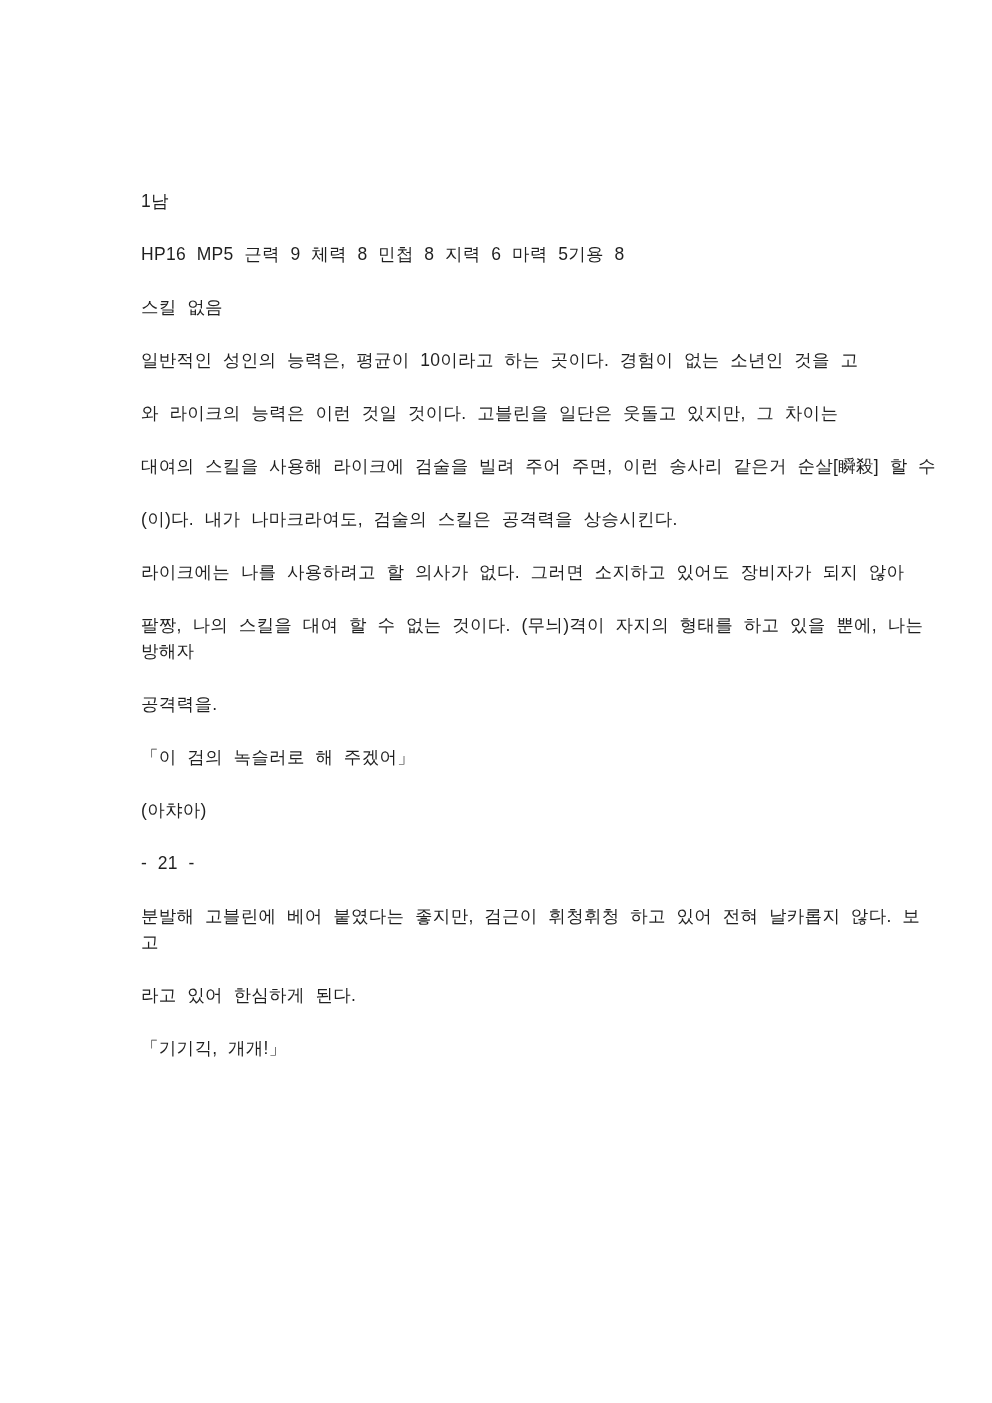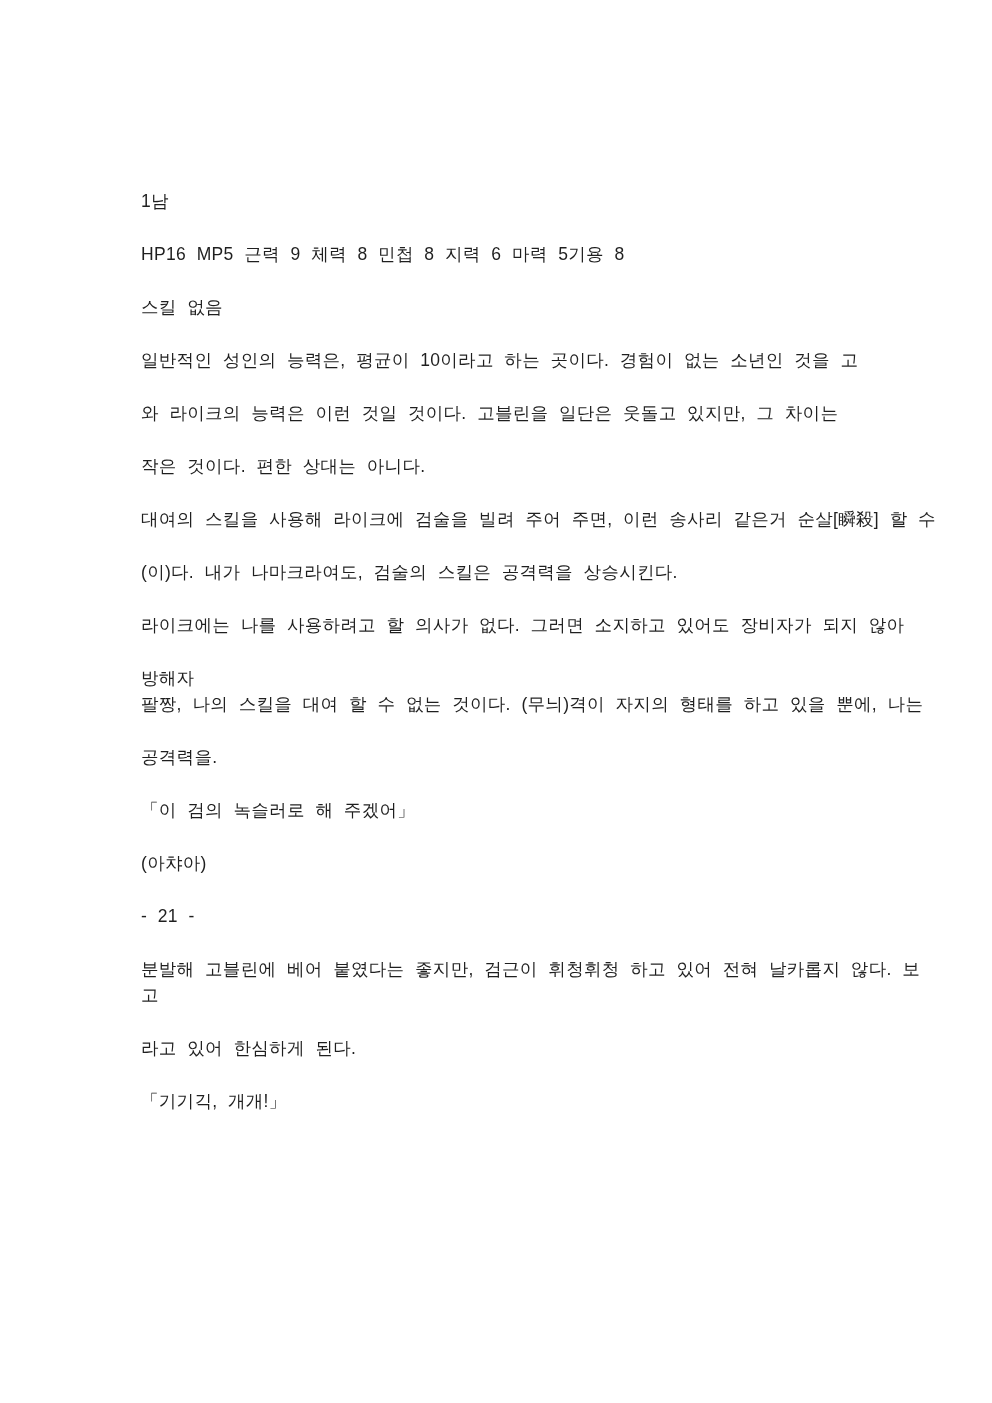--- a/index.html
+++ b/index.html
@@ -54,40 +54,37 @@
     </div>
 
     <div class="para">
       <div class="line">일반적인 성인의 능력은, 평균이 10이라고 하는 곳이다. 경험이 없는 소년인 것을 고</div>
     </div>
 
     <div class="para">
       <div class="line">와 라이크의 능력은 이런 것일 것이다. 고블린을 일단은 웃돌고 있지만, 그 차이는</div>
     </div>
 
-    <div class="para">
-      <div class="line">작은 것이다. 편한 상대는 아니다.</div>
-    </div>
 
 
     <div class="para">
       <div class="line">대여의 스킬을 사용해 라이크에 검술을 빌려 주어 주면, 이런 송사리 같은거 순살[瞬殺] 할 수</div>
     </div>
 
     <div class="para">
       <div class="line">(이)다. 내가 나마크라여도, 검술의 스킬은 공격력을 상승시킨다.</div>
     </div>
 
     <div class="para">
       <div class="line">라이크에는 나를 사용하려고 할 의사가 없다. 그러면 소지하고 있어도 장비자가 되지 않아</div>
     </div>
 
     <div class="para">
+      <div class="line">팔짱, 나의 스킬을 대여 할 수 없는 것이다. (무늬)격이 자지의 형태를 하고 있을 뿐에, 나는</div>
       <div class="line">방해자</div>
-      <div class="line">팔짱, 나의 스킬을 대여 할 수 없는 것이다. (무늬)격이 자지의 형태를 하고 있을 뿐에, 나는</div>
     </div>
 
     <div class="para">
       <div class="line">공격력을.</div>
     </div>
 
     <div class="para">
       <div class="line">「이 검의 녹슬러로 해 주겠어」</div>
     </div>
 

